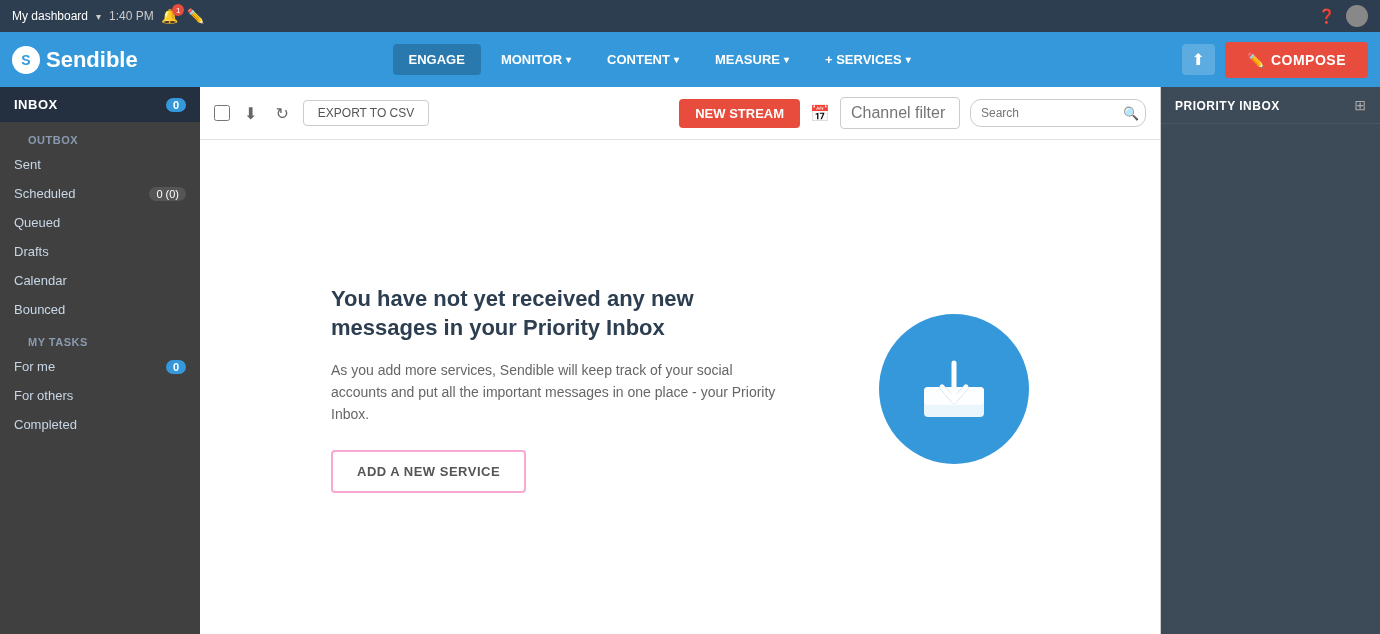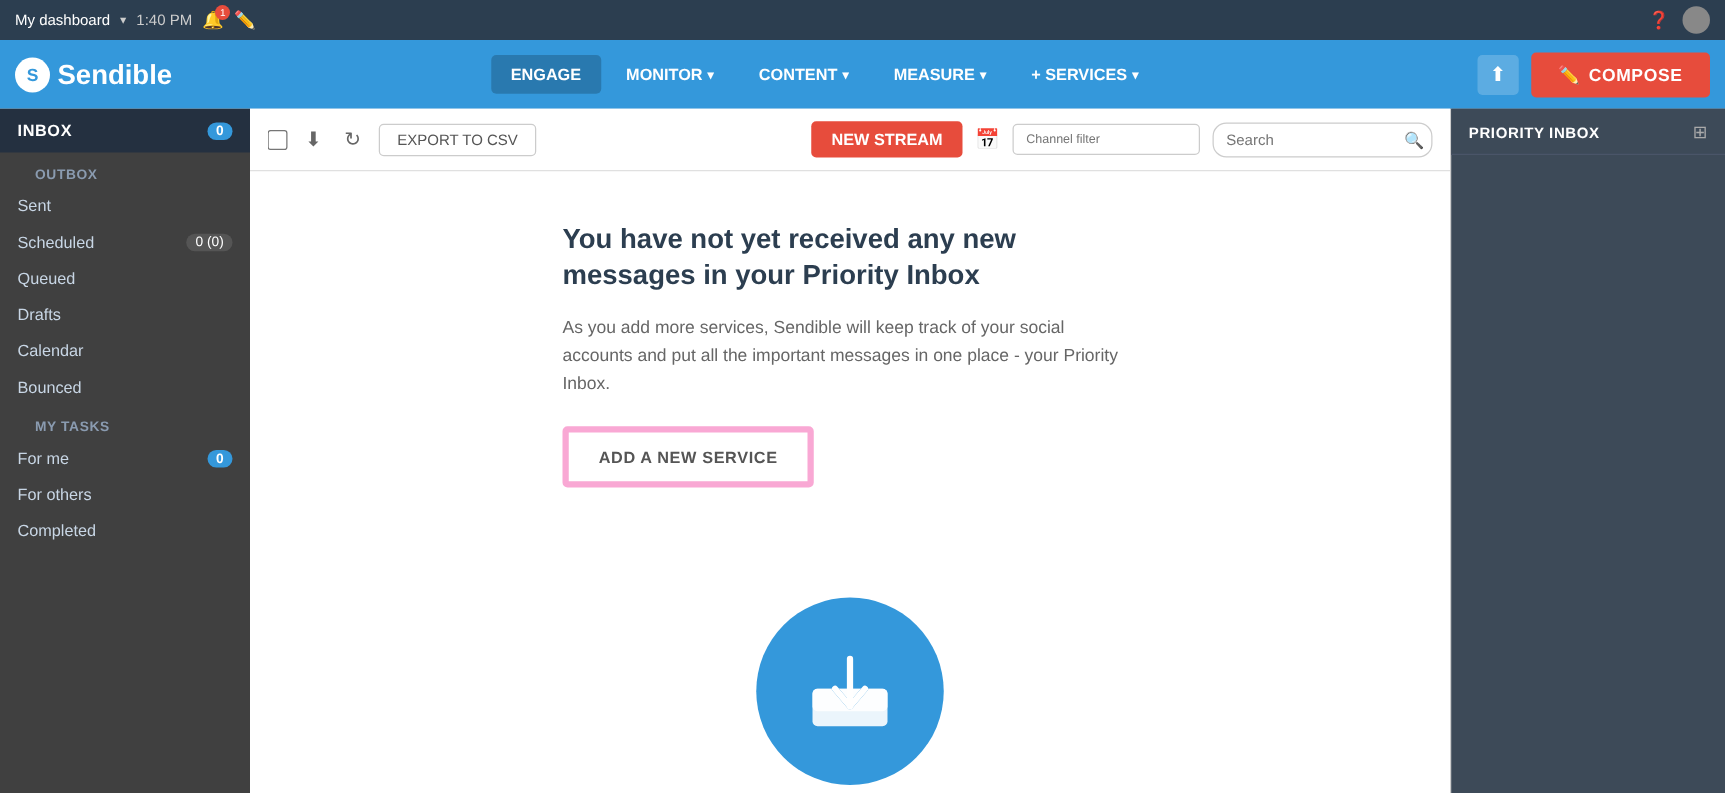--- a/index.html
+++ b/index.html
@@ -61,32 +61,32 @@
 
     
     .content-area { flex: 1; display: flex; flex-direction: column; background: #fff; overflow: hidden; }
     .toolbar { display: flex; align-items: center; gap: 10px; padding: 10px 14px; border-bottom: 1px solid #e0e0e0; background: #fff; }
     .toolbar-checkbox { width: 16px; height: 16px; cursor: pointer; }
     .toolbar-icon-btn { background: none; border: none; cursor: pointer; color: #666; font-size: 16px; padding: 4px; }
     .export-btn { border: 1px solid #ccc; background: #fff; color: #555; padding: 5px 14px; border-radius: 4px; font-size: 12px; cursor: pointer; font-weight: 500; }
     .toolbar-spacer { flex: 1; }
     .new-stream-btn { background: #e74c3c; color: #fff; border: none; border-radius: 4px; padding: 7px 16px; font-size: 13px; font-weight: 700; cursor: pointer; }
     .calendar-icon-btn { background: none; border: none; cursor: pointer; color: #666; font-size: 16px; }
-    .channel-filter { border: 1px solid #ccc; border-radius: 4px; padding: 6px 10px; font-size: 10px; color: #999; width: 150px; outline: none; }
+    .channel-filter { border: 1px solid #ccc; border-radius: 4px; padding: 6px 10px; font-size: 16px; color: #999; width: 120px; outline: none; }
     .search-container { position: relative; }
     .search-input { border: 1px solid #ccc; border-radius: 11px; padding: 6px 28px 6px 10px; font-size: 12px; width: 176px; outline: none; }
     .search-btn { position: absolute; right: 6px; top: 50%; transform: translateY(-50%); background: none; border: none; cursor: pointer; color: #888; font-size: 13px; }
 
     
     .empty-state { flex: 1; display: flex; align-items: center; justify-content: center; padding: 40px; }
-    .empty-state-content { display: flex; align-items: center; gap: 88px; max-width: 900px; flex-direction: column; }
+    .empty-state-content { display: flex; align-items: center; gap: 88px; max-width: 900px; }
     .empty-state-text { max-width: 460px; }
     .empty-state-title { font-size: 22px; font-weight: 700; color: #2c3e50; margin-bottom: 16px; line-height: 1.3; }
     .empty-state-desc { font-size: 14px; color: #666; line-height: 1.6; margin-bottom: 24px; }
-    .add-service-btn { border: 5px solid #f9a8d4; background: #fff; color: #555; padding: 12px 24px; border-radius: 4px; font-size: 13px; font-weight: 700; cursor: pointer; letter-spacing: 0.5px; }
+    .add-service-btn { border: 2px solid #f9a8d4; background: #fff; color: #555; padding: 12px 24px; border-radius: 4px; font-size: 13px; font-weight: 700; cursor: pointer; letter-spacing: 0.5px; }
     .empty-state-icon { width: 150px; height: 150px; background: #3498db; border-radius: 50%; display: flex; align-items: center; justify-content: center; flex-shrink: 0; }
 
     
     .right-panel { width: 220px; background: #3d4a58; flex-shrink: 0; border-left: 1px solid #ccc; }
     .right-panel-header { display: flex; align-items: flex-end; justify-content: space-between; padding: 10px 14px; background: #3d4a58; border-bottom: 1px solid #4a5568; }
     .right-panel-title { font-size: 12px; font-weight: 700; color: #fff; letter-spacing: 0.5px; }
     .right-panel-grid-icon { color: #aaa; font-size: 14px; cursor: pointer; }
   </style>
 </head>
 <body>

